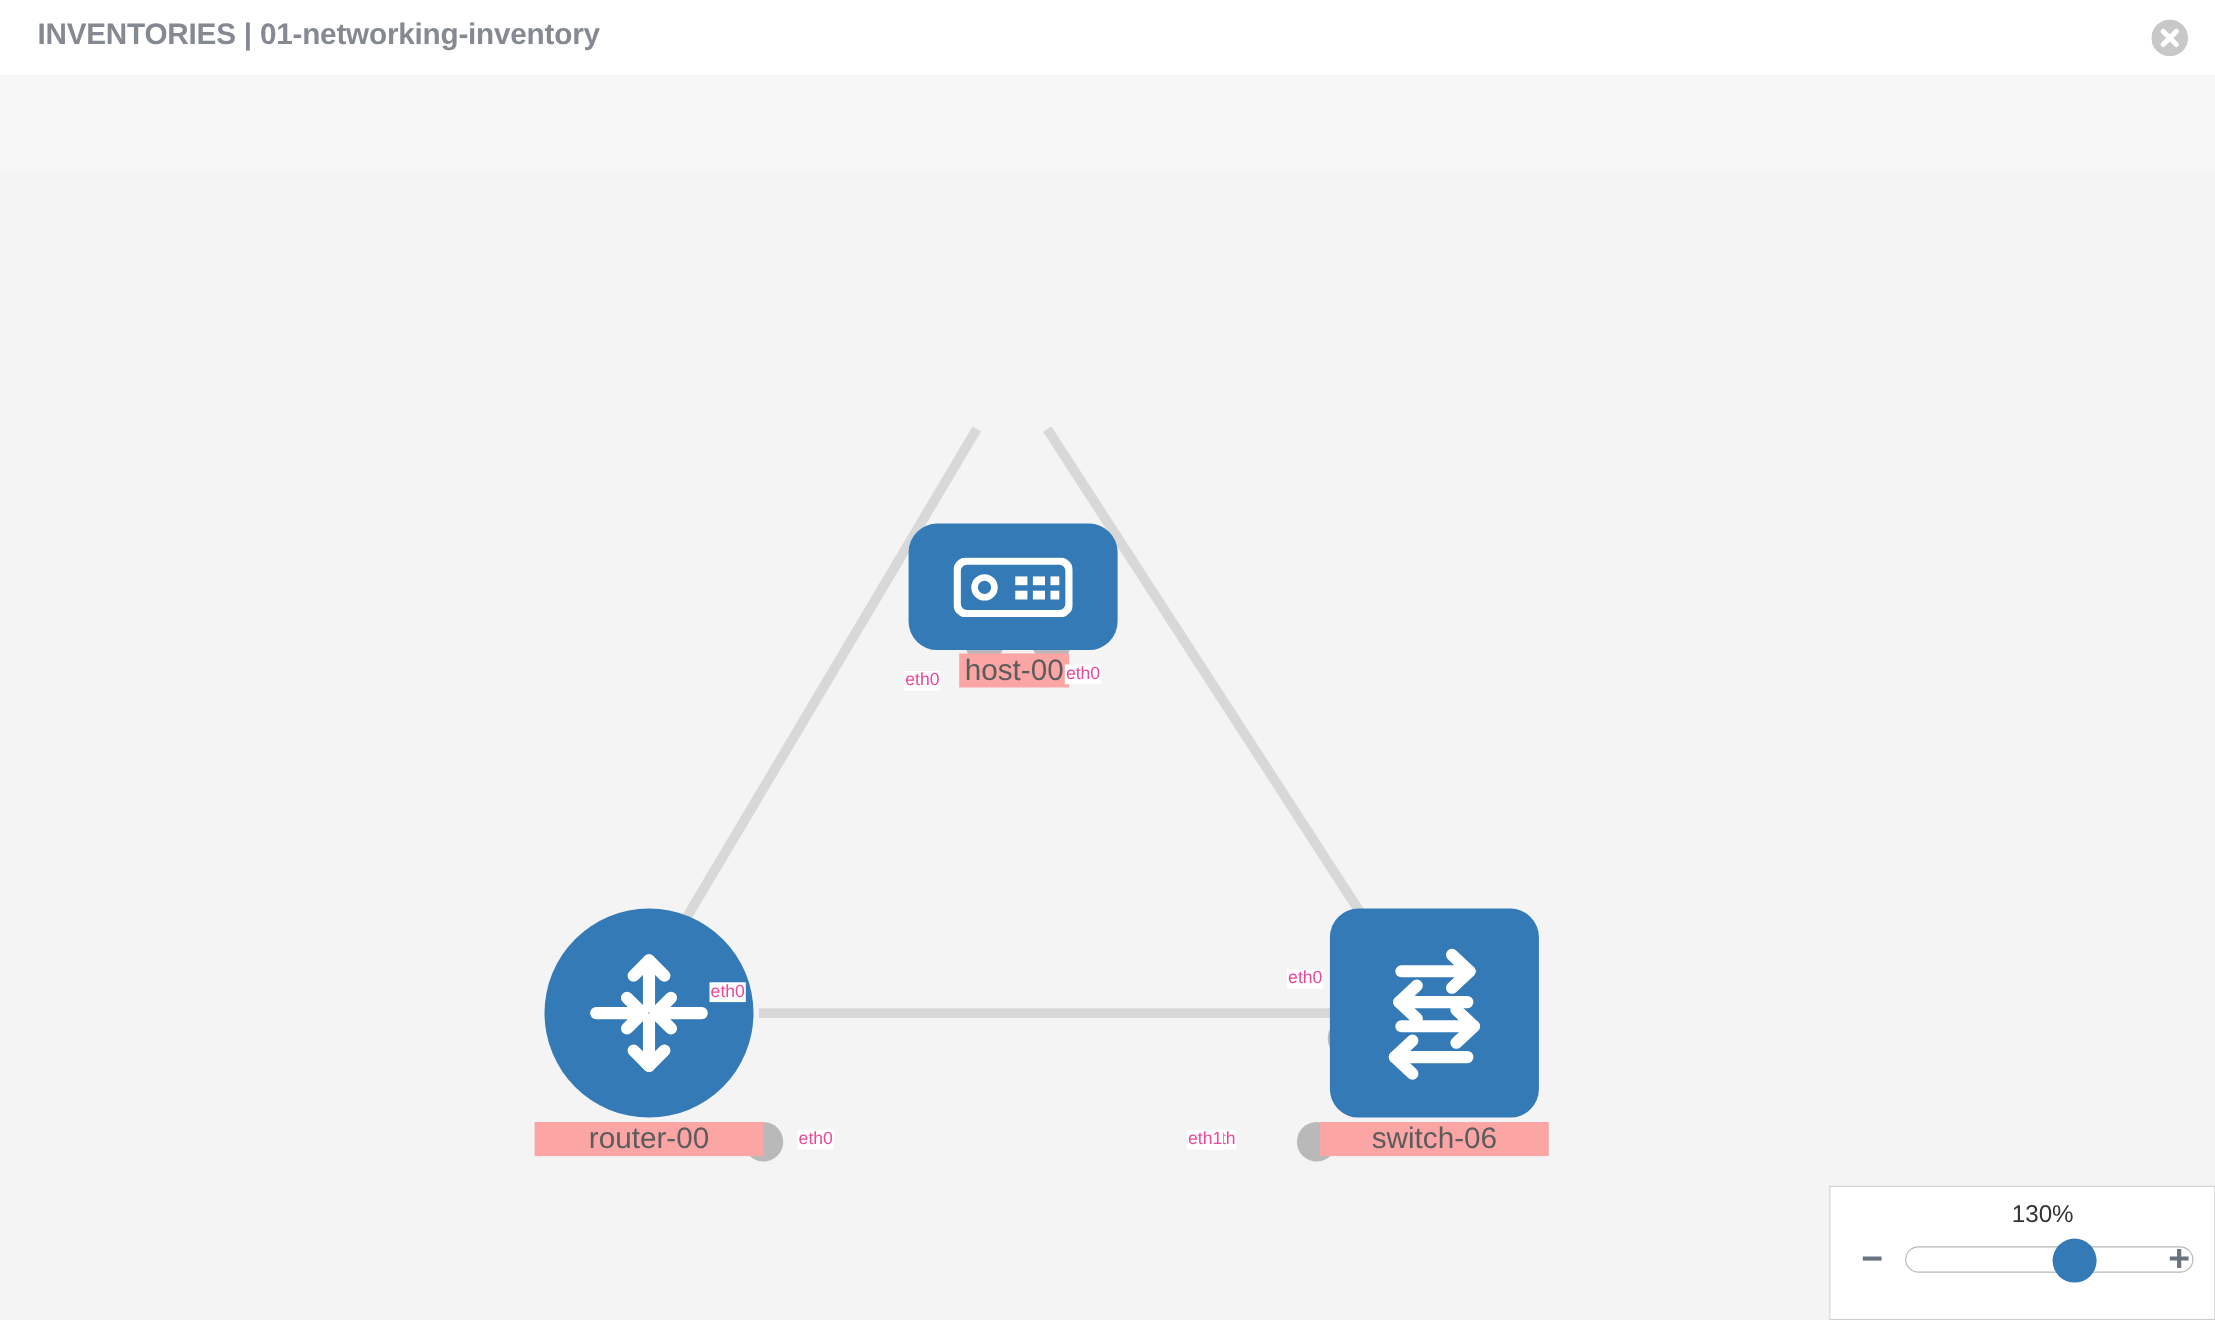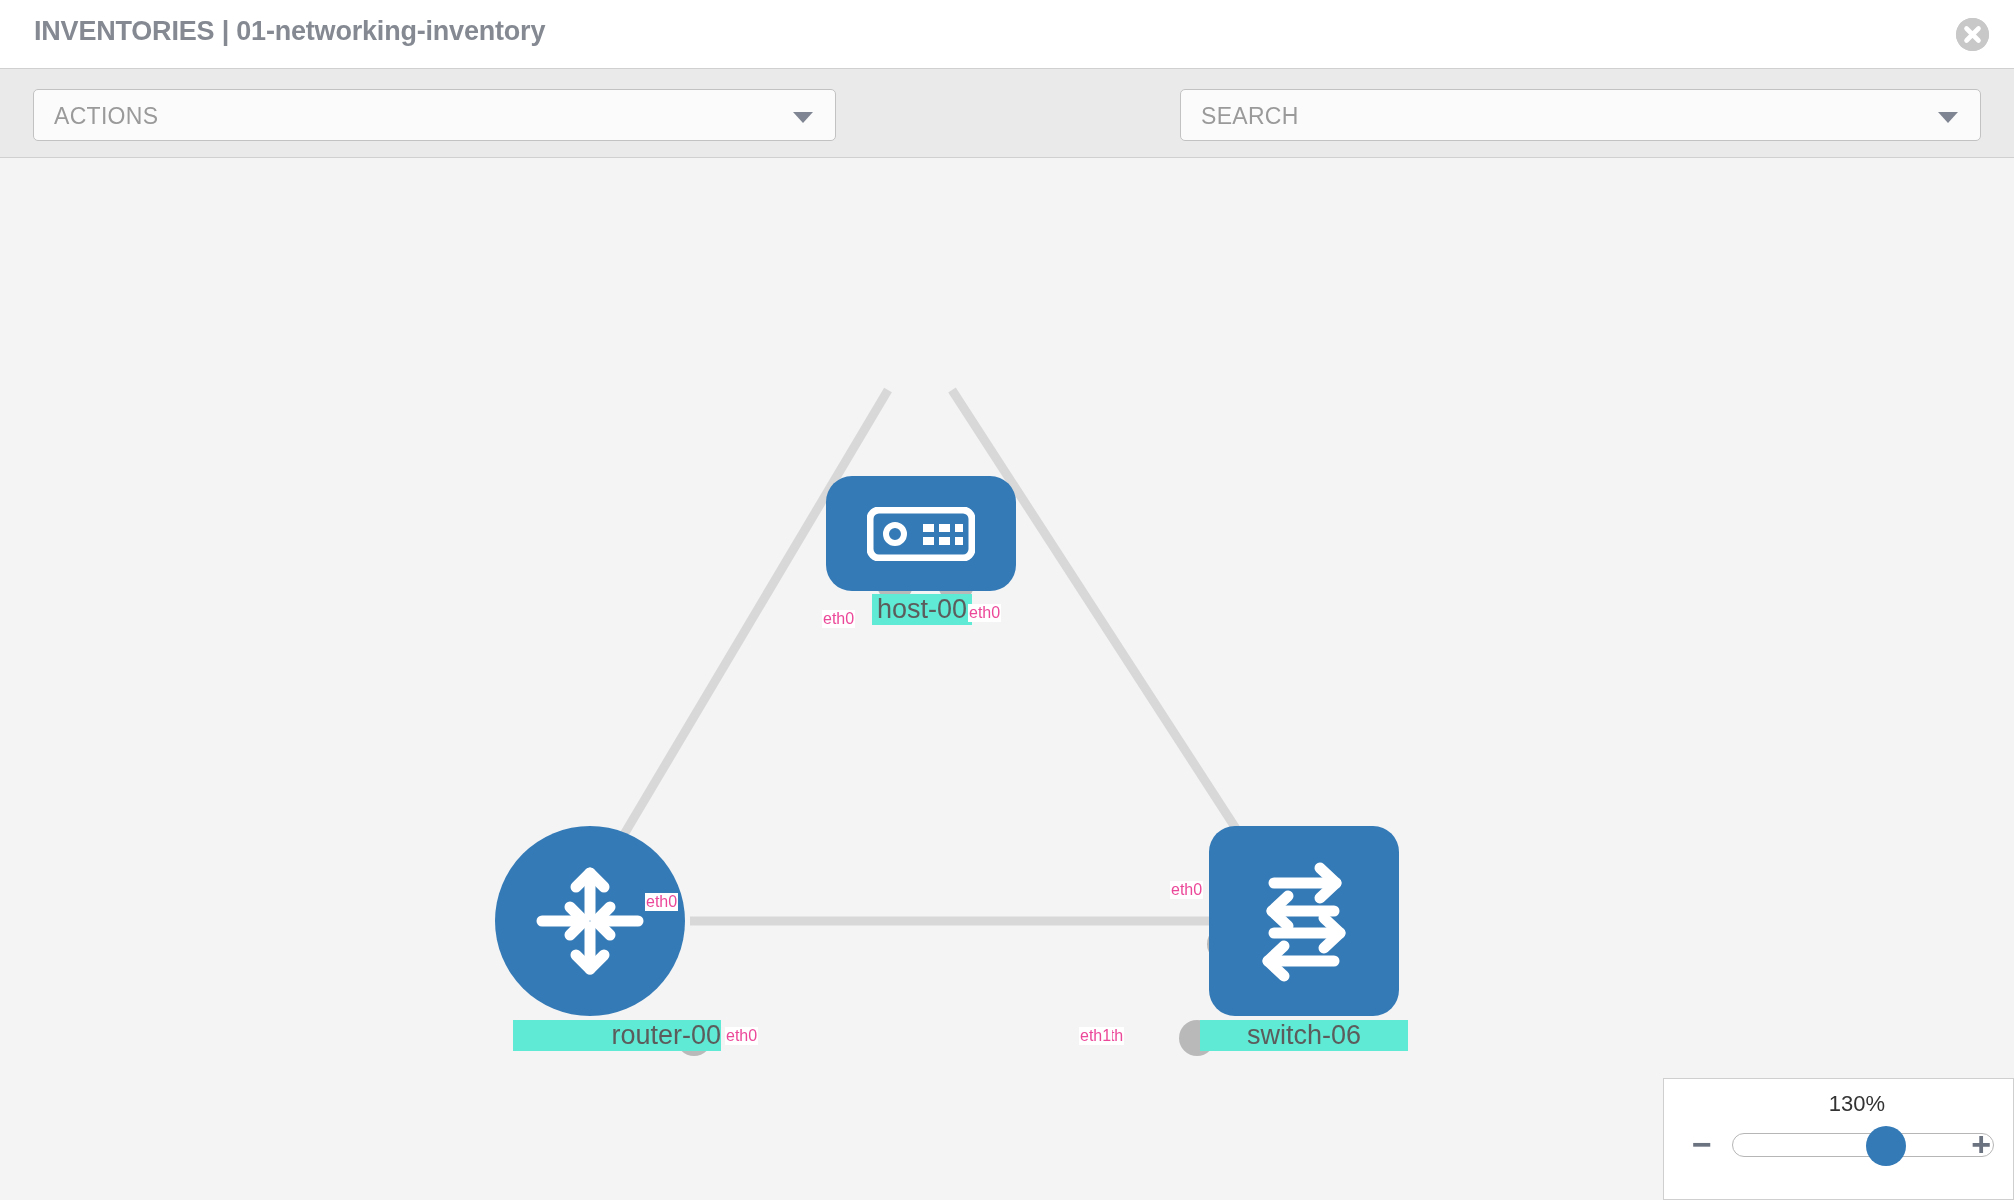--- a/index.html
+++ b/index.html
@@ -86,21 +86,21 @@
   .node { position: absolute; }
   .node-shape {
     position: absolute;
     background: #337ab7;
     display: flex; align-items: center; justify-content: center;
     cursor: pointer;
   }
   .node-label {
     position: absolute;
     font-size: 27px; color: #5c5c5c;
-    background: #5eead4;
+    background: #fca5a5;
     white-space: nowrap;
     text-align: center;
   }
   .port {
     position: absolute;
     width: 36px; height: 36px; border-radius: 50%;
     background: #b9b9b9;
   }
   .iface-label {
     position: absolute;
@@ -148,47 +148,20 @@
   <div class="header">
     <div class="header-title">INVENTORIES | 01-networking-inventory</div>
     <div class="close-btn">
       <svg width="33" height="33" viewBox="0 0 33 33" aria-hidden="true">
         <circle cx="16.5" cy="16.5" r="16.5" fill="#c8c8c8"></circle>
         <path d="M10.5 10.5 L22.5 22.5 M22.5 10.5 L10.5 22.5" stroke="#ffffff" stroke-width="4.6" stroke-linecap="round"></path>
       </svg>
     </div>
   </div>
 
-  <div class="toolbar">
-
-    <div class="actions-select">
-      <span class="label">ACTIONS</span>
-      <span class="caret"></span>
-    </div>
-
-    <div class="tool-icon wrench">
-      <svg width="44" height="44" viewBox="0 0 44 44" aria-hidden="true">
-        <path d="M30.8 6.2a10.4 10.4 0 0 0-10.2 12.5L7.9 31.4a3.6 3.6 0 0 0 0 5.1 3.6 3.6 0 0 0 5.1 0l12.7-12.7A10.4 10.4 0 0 0 38.3 9.9l-5.5 5.5-4.6-1.2-1.2-4.6 5.5-5.5a10.6 10.6 0 0 0-1.7-.1z" fill="#7f8592"></path>
-        <circle cx="10.4" cy="33.9" r="1.7" fill="#ffffff"></circle>
-      </svg>
-    </div>
-
-    <div class="tool-icon key">
-      <svg width="44" height="44" viewBox="0 0 44 44" aria-hidden="true">
-        <circle cx="15.5" cy="17.5" r="10.2" fill="none" stroke="#7f8592" stroke-width="5"></circle>
-        <circle cx="15.5" cy="17.5" r="3.4" fill="#f0f0f0"></circle>
-        <path d="M22.5 24.5 L37 33 M30 28.5 L27.5 33.5 M35 31.5 L33 36" stroke="#7f8592" stroke-width="4.4" stroke-linecap="round" fill="none"></path>
-      </svg>
-    </div>
-
-    <div class="search-box">
-      <span class="label">SEARCH</span>
-      <span class="caret"></span>
-    </div>
-  </div>
 
   <div class="canvas">
     <div class="topology">
 
       <svg width="2014" height="1042" style="position:absolute;top:0;left:0;" aria-hidden="true">
 
         <line x1="888" y1="232" x2="610" y2="700" stroke="#d8d8d8" stroke-width="9"></line>
 
         <line x1="952" y1="232" x2="1255" y2="700" stroke="#d8d8d8" stroke-width="9"></line>
 
@@ -229,21 +202,21 @@
               <path d="M50 98 L64 112 L78 98"></path>
 
               <path d="M16 64 L58 64"></path>
               <path d="M44 50 L58 64 L44 78"></path>
 
               <path d="M112 64 L70 64"></path>
               <path d="M84 50 L70 64 L84 78"></path>
             </g>
           </svg>
         </div>
-        <div class="node-label" style="left:513px; top:862px; width:208px;text-align:right;">router-00</div>
+        <div class="node-label" style="left:486px; top:862px; width:208px;">router-00</div>
       </div>
 
       <div class="node">
         <div class="node-shape" style="left:1209px; top:668px; width:190px; height:190px; border-radius:26px;">
           <svg width="128" height="128" viewBox="0 0 128 128" aria-hidden="true">
             <g stroke="#ffffff" stroke-width="11" stroke-linecap="round" stroke-linejoin="round" fill="none">
 
               <path d="M34 26 L96 26"></path>
               <path d="M80 11 L96 26 L80 41"></path>
 

